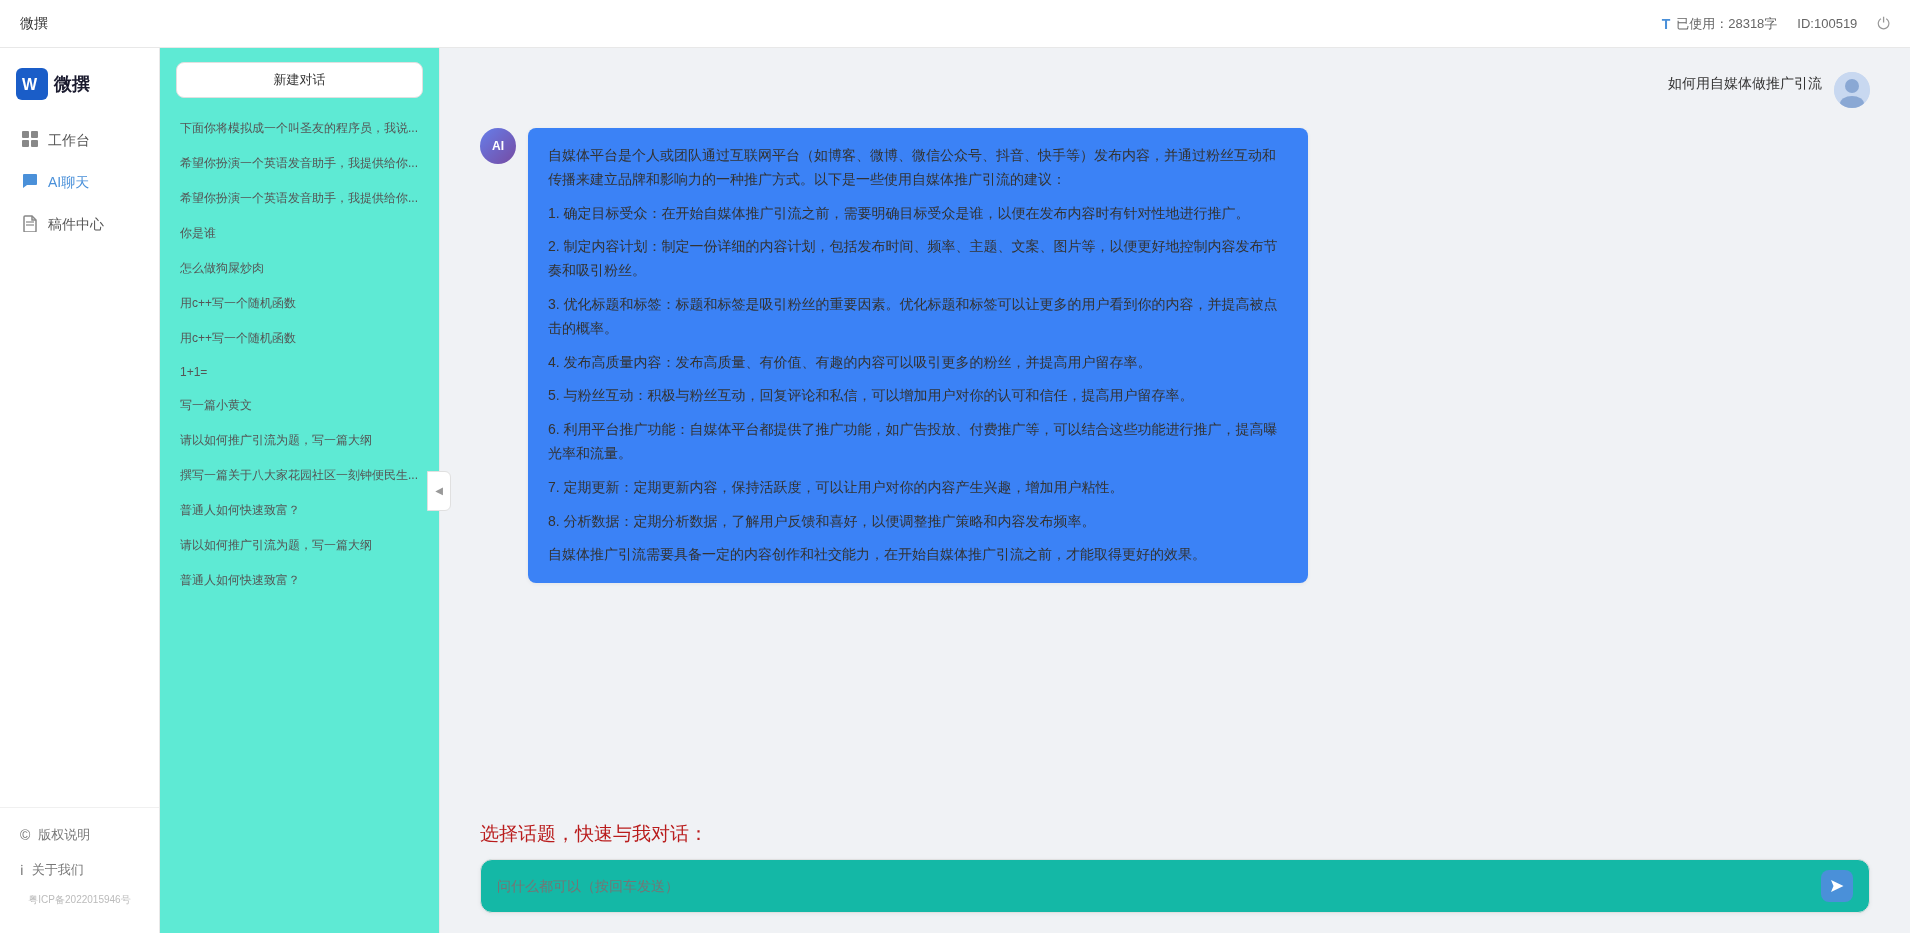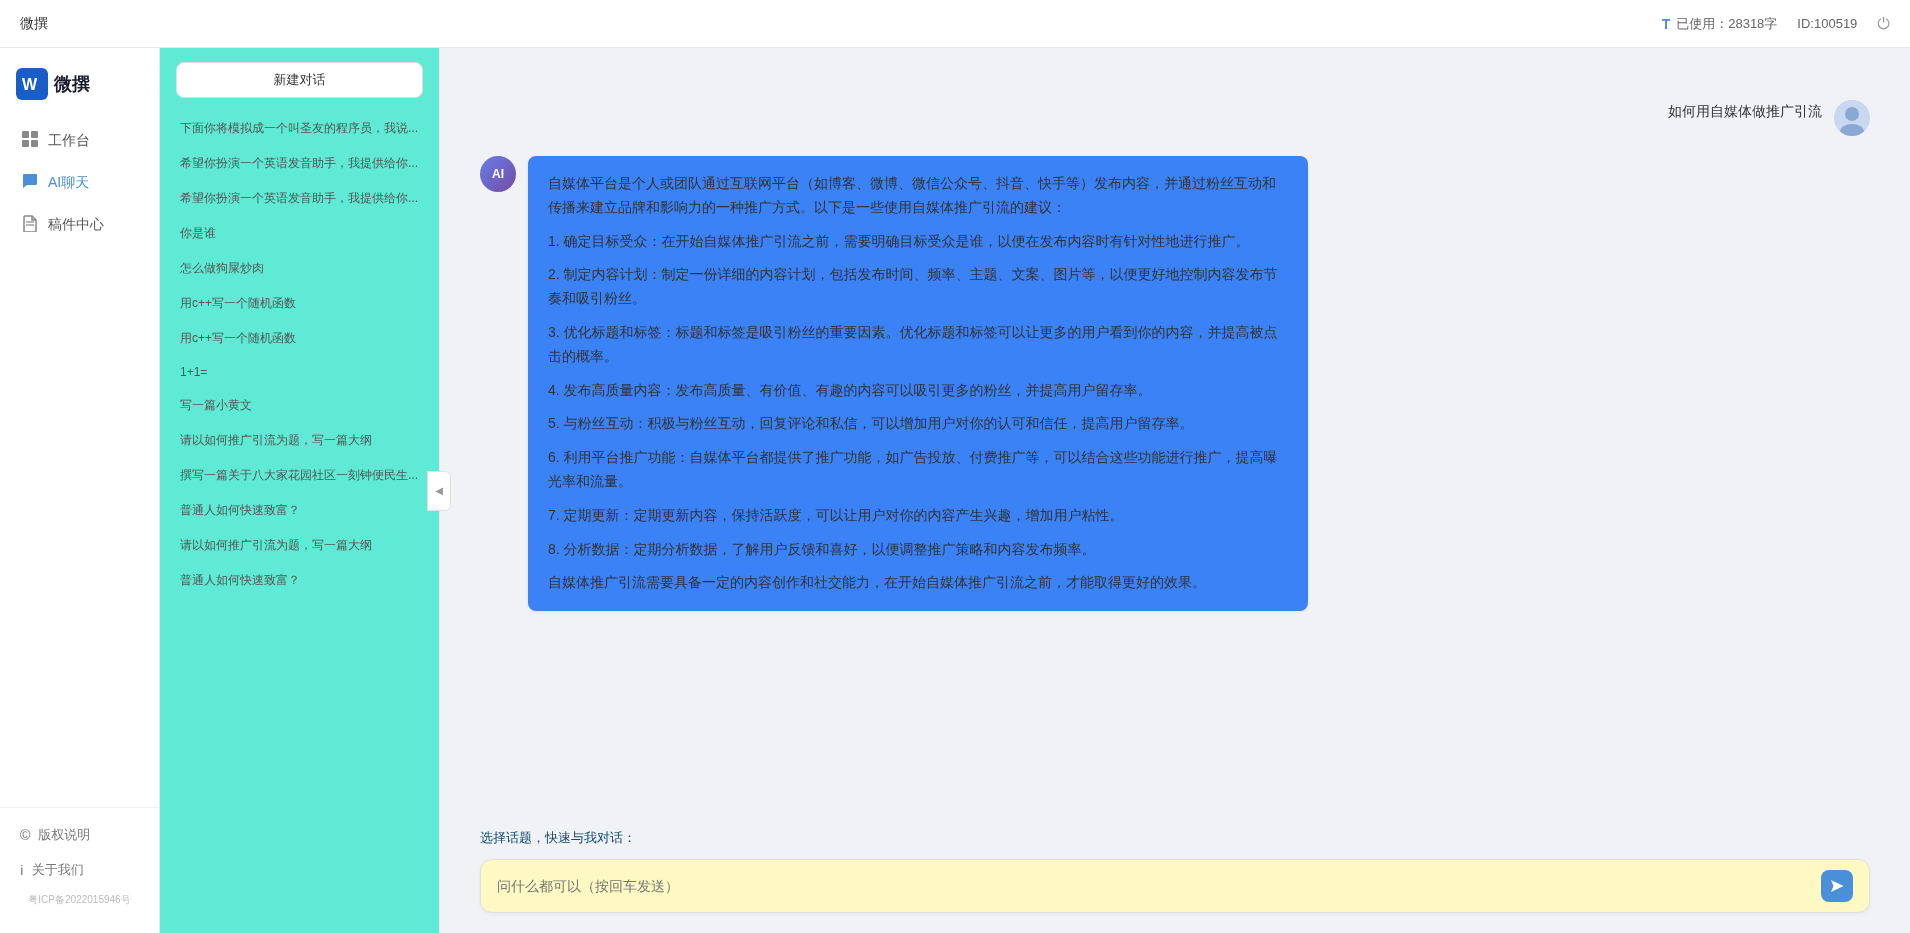--- a/index.html
+++ b/index.html
@@ -161,21 +161,20 @@
       color: #999;
     }
 
     
     #chat-area {
       flex: 1;
       display: flex;
       flex-direction: column;
       background: #f0f2f5;
       overflow: hidden;
-      margin-top: 28px;
     }
     #chat-messages {
       flex: 1;
       overflow-y: auto;
       padding: 24px 40px;
     }
 
     
     .message-row {
       display: flex;
@@ -216,31 +215,31 @@
       border-radius: 8px;
       padding: 16px 20px;
       box-shadow: 0 1px 4px rgba(0,0,0,0.06);
     }
     .ai-message .message-content p { margin-bottom: 10px; }
     .ai-message .message-content p:last-child { margin-bottom: 0; }
 
     
     #quick-suggestions {
       padding: 8px 50px 4px 40px;
-      font-size: 13px;
-      color: #0c4a6e;
+      font-size: 19px;
+      color: #b91c1c;
     }
 
     
     #input-area {
       padding: 8px 40px 20px 40px;
       background: #f0f2f5;
     }
     #input-box {
-      background: #fef9c3;
+      background: #14b8a6;
       border-radius: 12px;
       border: 1px solid #e0e0e0;
       display: flex;
       align-items: center;
       padding: 10px 16px;
       gap: 10px;
       box-shadow: 0 1px 4px rgba(0,0,0,0.05);
     }
     #input-field {
       flex: 1;

